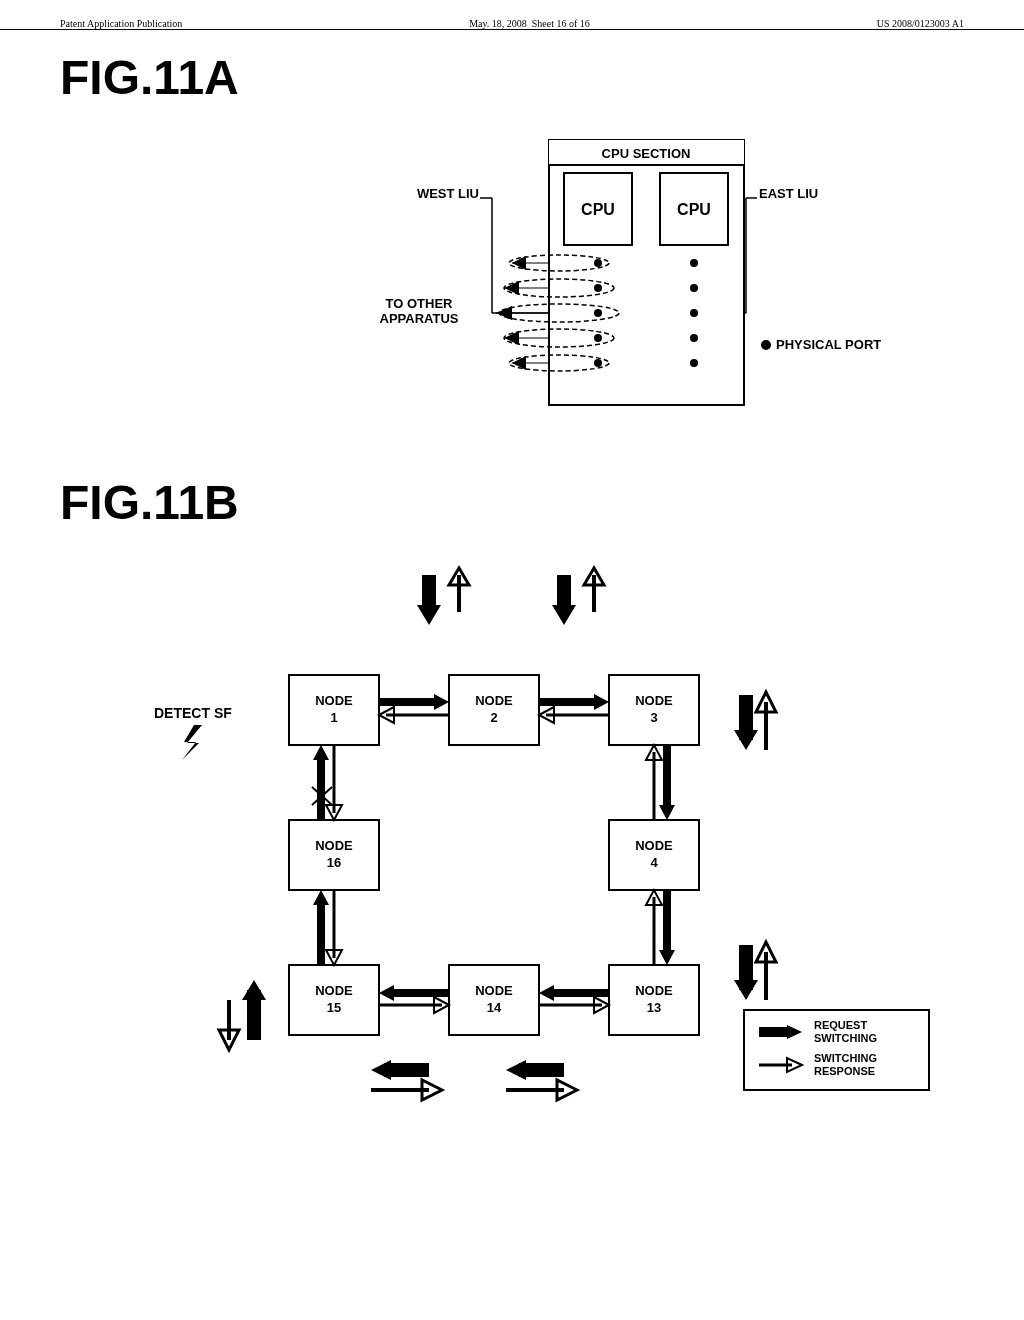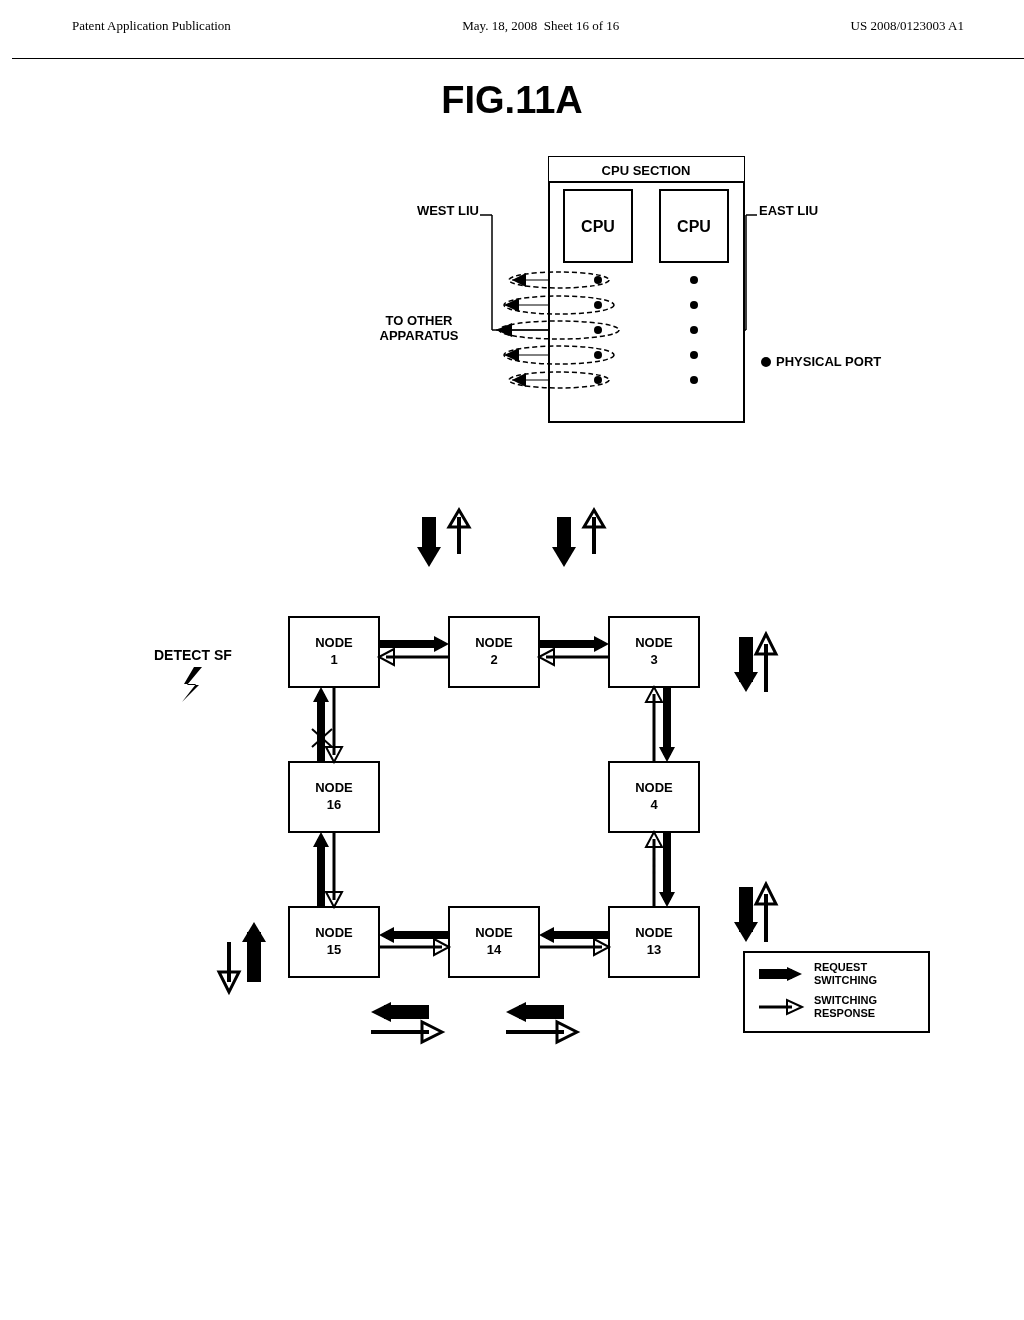--- a/index.html
+++ b/index.html
@@ -10,35 +10,33 @@
       min-height: 1320px;
       position: relative;
       overflow-x: hidden;
     }
 
     
     .header {
       display: flex;
       justify-content: space-between;
       align-items: center;
-      padding: 18px 60px 24px 60px;
+      padding: 18px 60px 0 60px;
       border-bottom: 1px solid #000;
-      font-size: 13px;
-      margin-left: 12px;
+      font-size: 10px;
     }
 
     
     .page-content {
       padding: 20px 60px;
     }
 
     
     .fig-title {
-      text-align: center;
-      font-size: 38px;
+      font-size: 48px;
       font-weight: bold;
       margin-bottom: 20px;
       font-family: Arial, sans-serif;
     }
 
     
     .fig11a-container {
       display: flex;
       justify-content: flex-end;
       margin-bottom: 10px;
@@ -156,20 +154,21 @@
         <text x="55" y="183" text-anchor="middle" font-size="13" font-weight="bold" font-family="Arial, sans-serif">TO OTHER</text>
         <text x="55" y="198" text-anchor="middle" font-size="13" font-weight="bold" font-family="Arial, sans-serif">APPARATUS</text>
 
         <circle cx="402" cy="220" r="5" fill="black"></circle>
         <text x="412" y="224" font-size="13" font-weight="bold" font-family="Arial, sans-serif">PHYSICAL PORT</text>
       </svg>
 
     </div>
   </div>
 
+  <div class="fig-title" style="margin-top: 10px;">FIG.11B</div>
 
   <div class="fig11b-container">
     <svg width="840" height="570">
 
       <rect x="165" y="125" width="90" height="70" fill="white" stroke="black" stroke-width="2"></rect>
       <text x="210" y="155" text-anchor="middle" font-size="13" font-weight="bold" font-family="Arial, sans-serif">NODE</text>
       <text x="210" y="172" text-anchor="middle" font-size="13" font-weight="bold" font-family="Arial, sans-serif">1</text>
 
       <rect x="325" y="125" width="90" height="70" fill="white" stroke="black" stroke-width="2"></rect>
       <text x="370" y="155" text-anchor="middle" font-size="13" font-weight="bold" font-family="Arial, sans-serif">NODE</text>

